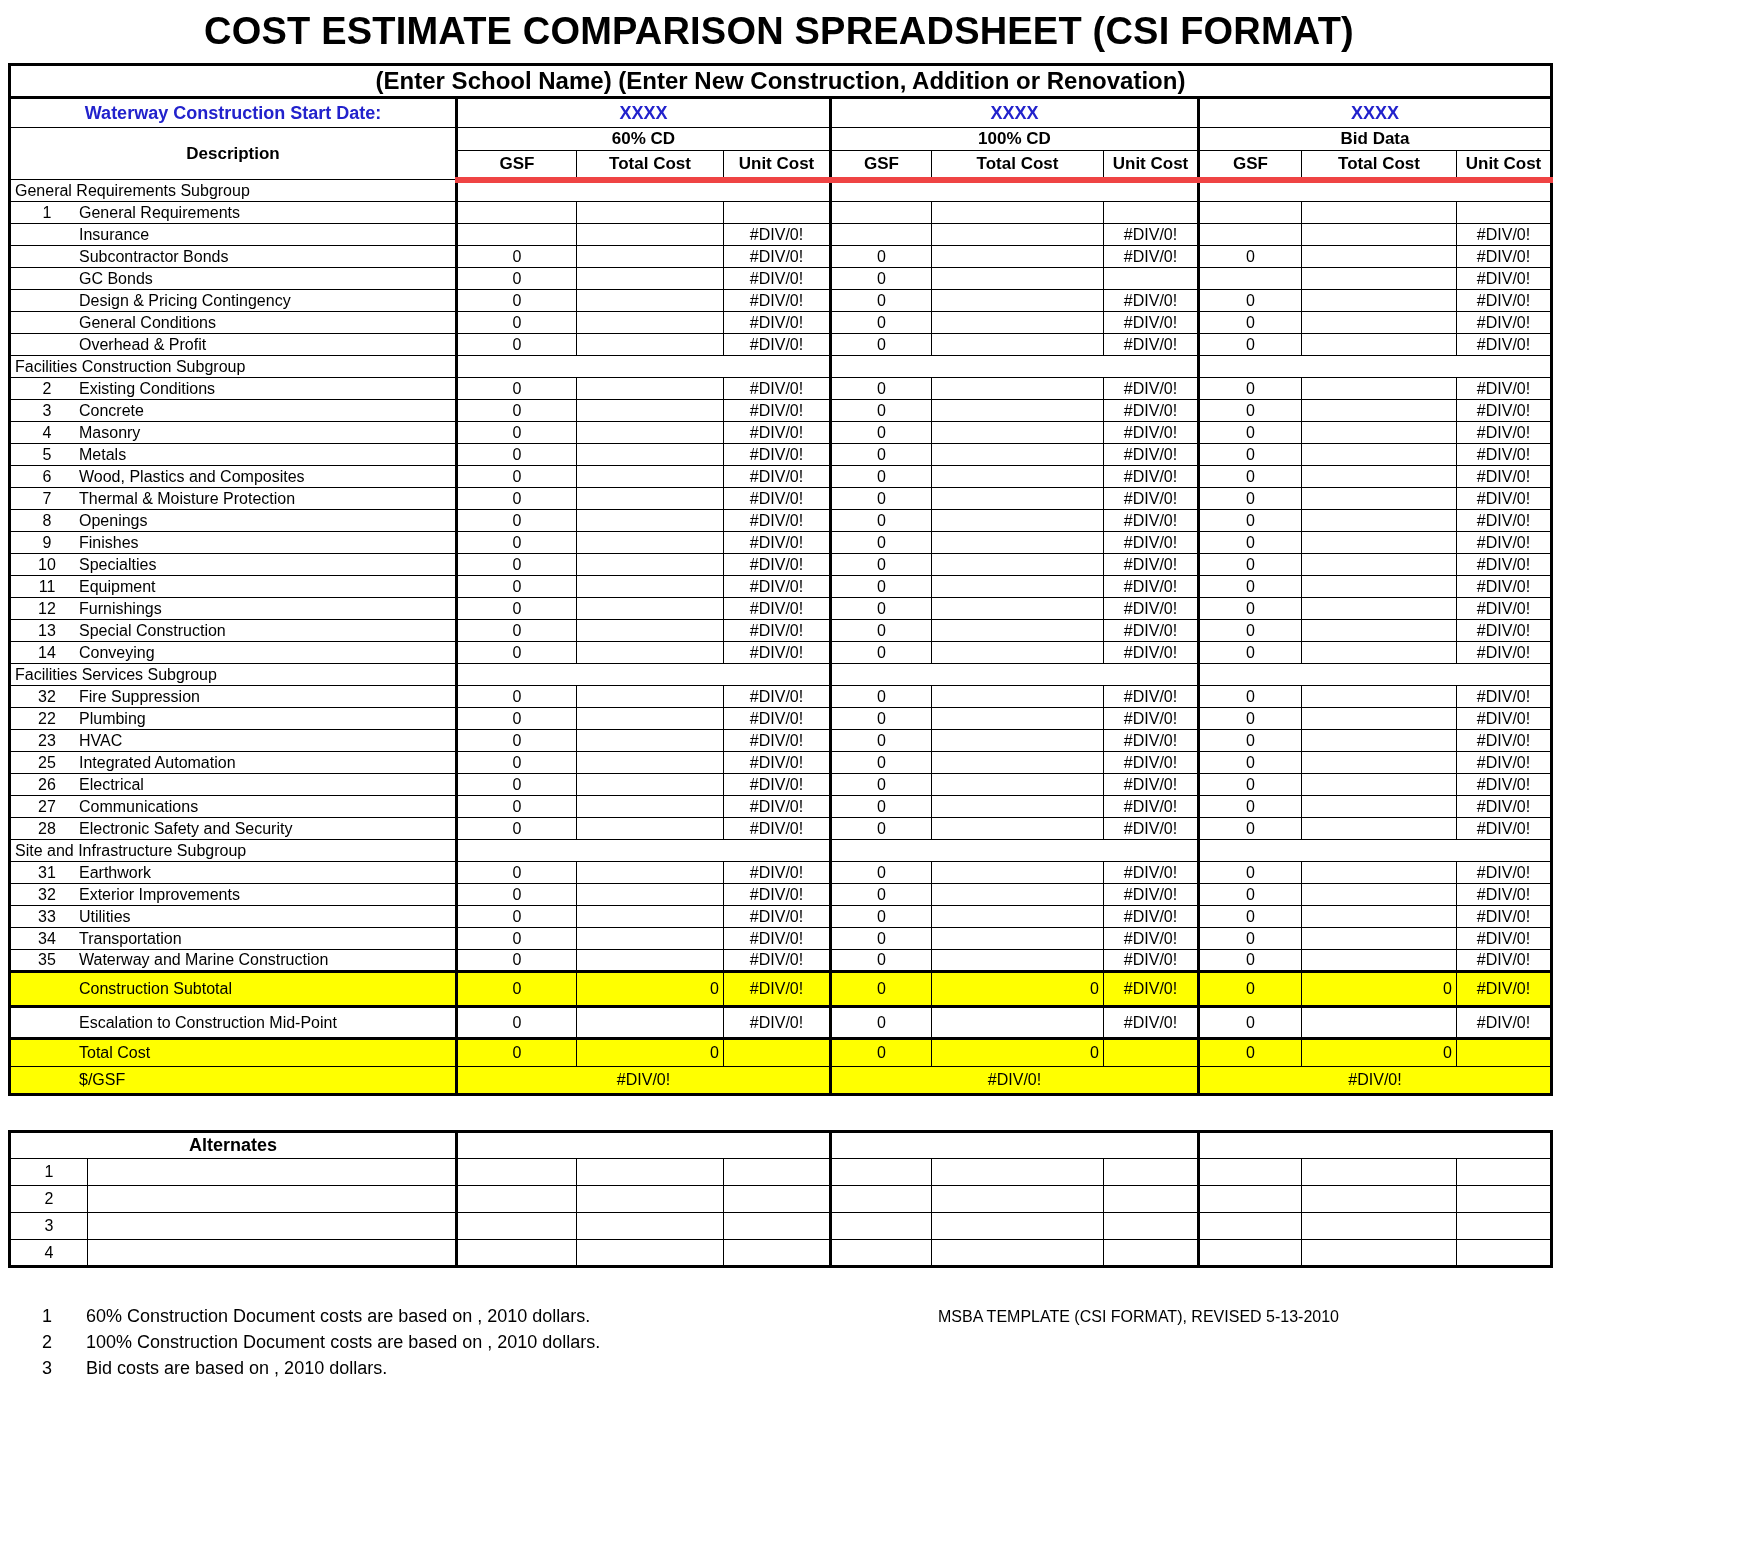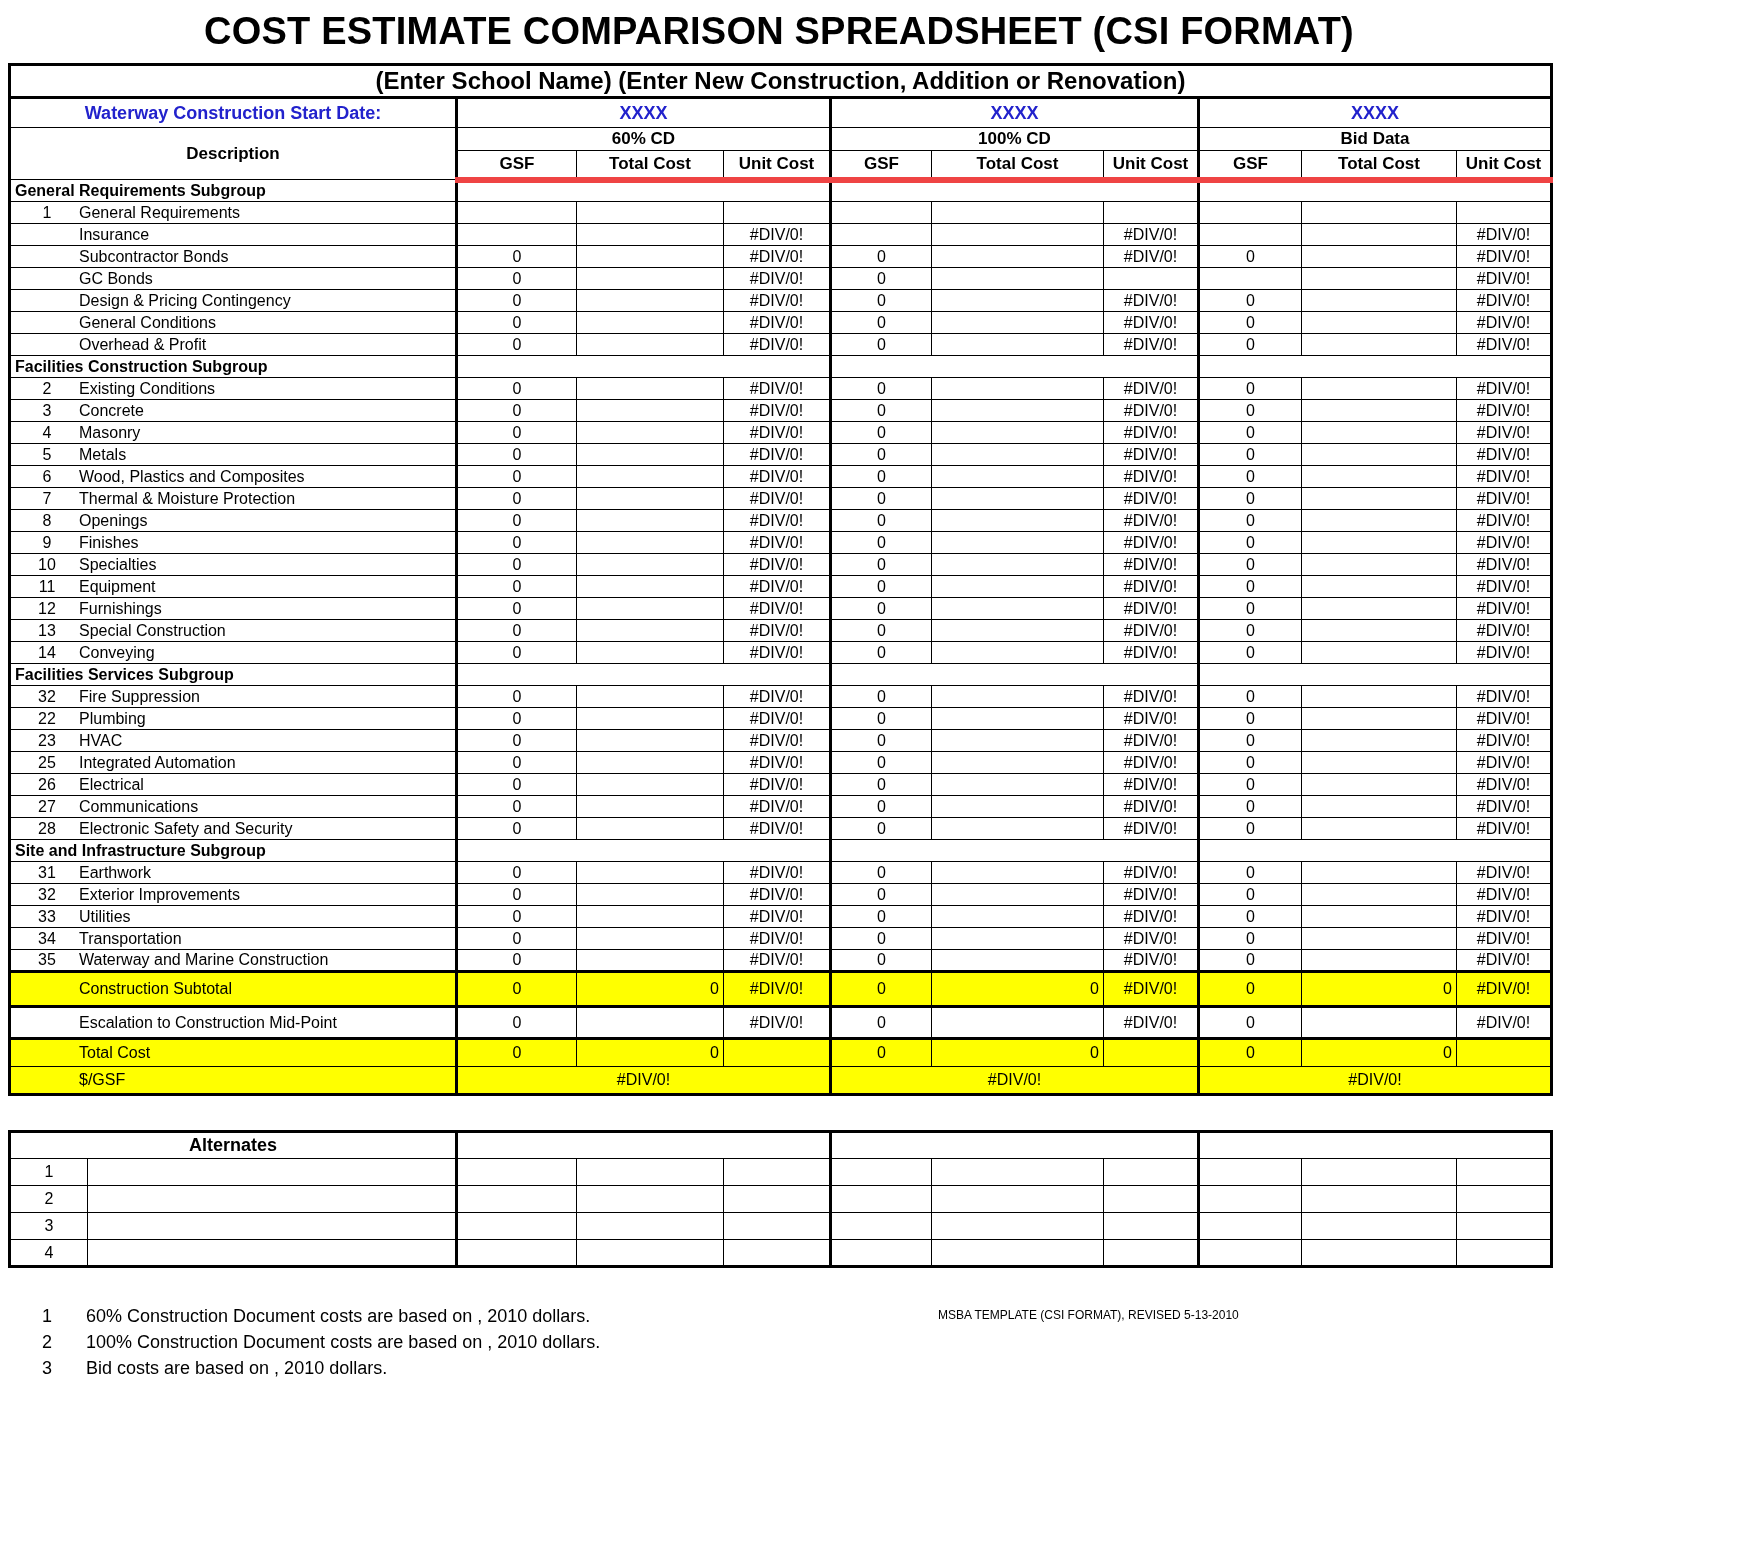--- a/index.html
+++ b/index.html
@@ -16,33 +16,33 @@
   .center{text-align:center} .right{text-align:right}
   .bold{font-weight:bold} .blue{color:var(--accent-blue)}
   .gstart{border-left:3px solid #000}
   .rownum{display:inline-block; width:64px; text-align:center;}
   .subtitle-row td{font-size:24px; font-weight:bold; text-align:center;
                    height:33px; border-bottom:3px solid #000;}
   .startdate-row td{height:30px; font-size:18px;}
   .group-row td{font-size:17px; height:23px;}
   .desc-header{font-size:18px;}
   .subhead-row td{font-size:17px; height:29px; border-bottom:6px solid #ef4444;margin-left:34px;}
-  .r-sec td{font-weight:bold;}
+  .r-sec td{font-weight:normal;}
   .r-subtotal td,.r-total td,.r-gsfratio td{background:var(--hl-yellow);font-weight:normal;}
   .r-subtotal td{height:35px;border-top:3px solid #000;border-bottom:3px solid #000;}
   .r-esc td{height:32px;border-bottom:3px solid #000;}
   .r-total td{height:28px;}
   .r-gsfratio td{height:28px;}
   .alts{margin-top:34px;}
   .alts thead td{height:27px;font-size:18px;border-bottom:1px solid #000;}
   .alts tbody td{height:27px;}
   .footnotes{position:relative;margin:38px 0 0 8px;font-size:18px;}
   .fnline{display:flex;margin-bottom:5px;}
   .fnnum{width:78px;text-align:center;flex:0 0 auto;}
-  .msba{position:absolute;left:930px;top:2px;font-size:12px;}
+  .msba{position:absolute;left:930px;top:2px;font-size:16px;}
 </style>
 </head>
 <body>
 
 <div class="title">COST ESTIMATE COMPARISON SPREADSHEET (CSI FORMAT)</div>
 
 <table class="main">
   <colgroup>
     <col style="width:447px">
       <col style="width:120px">

